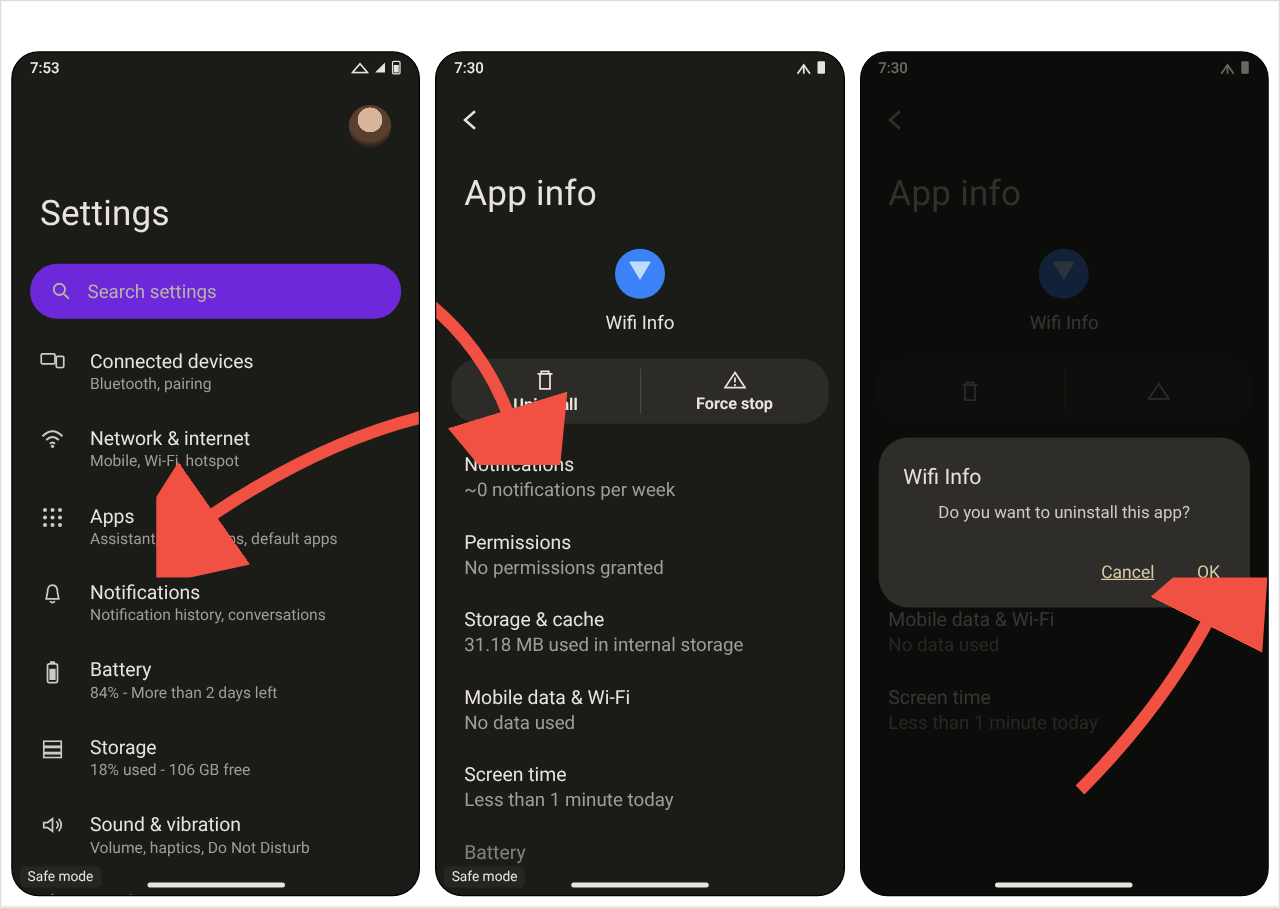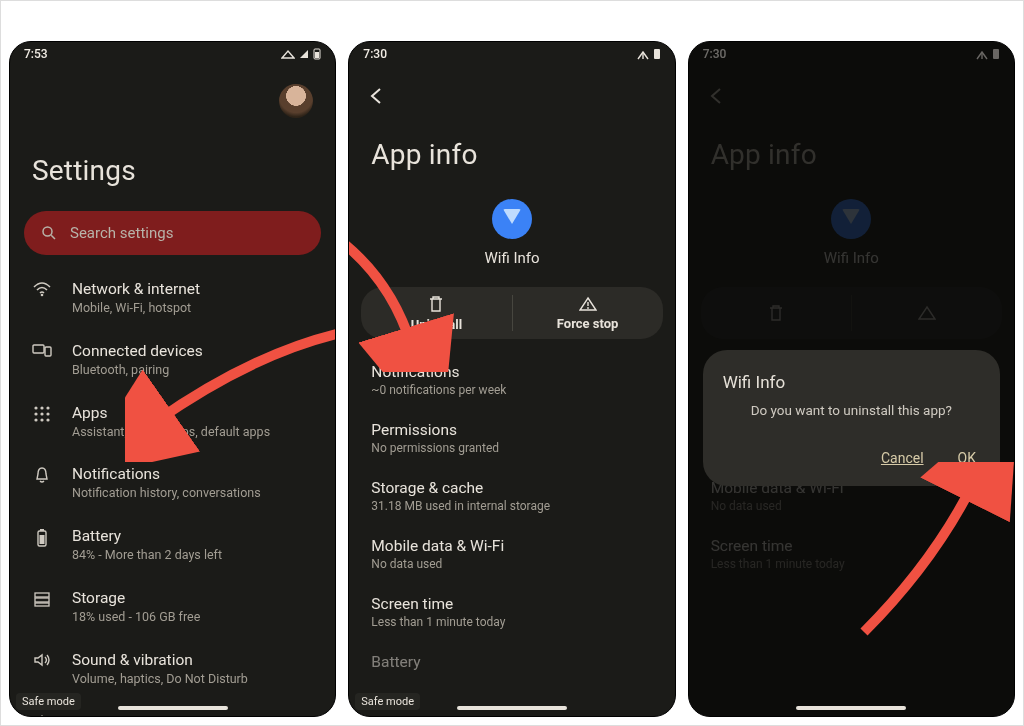--- a/index.html
+++ b/index.html
@@ -45,21 +45,21 @@
   }
   .avatar-row {
     display: flex; justify-content: flex-end; padding: 18px 22px 0 0;
   }
   .avatar {
     width: 34px; height: 34px; border-radius: 50%;
     background: radial-gradient(circle at 50% 35%, #d8b49a 35%, #593f2d 36% 60%, #2e2318 75%);
   }
   .search-bar {
     margin: 6px 14px 12px 14px;
-    background: #7f1d1d;
+    background: #6d28d9;
     border-radius: 24px;
     height: 44px;
     display: flex;
     align-items: center;
     padding: 0 16px;
     gap: 12px;
     color: #b8b3a9;
     font-size: 15px;
   }
   .list { flex: 1; overflow: hidden; }
@@ -148,21 +148,21 @@
     font-size: 13px;
     position: relative;
   }
   .action-divider {
     width: 1px;
     background: #47463f;
     margin: 8px 0;
   }
   .info-item { padding: 10px 22px 14px 22px; }
   .info-item .primary { font-size: 15.5px; color: #e8e3db; }
-  .info-item .secondary { font-size: 12px; color: #a29d93; margin-top:2px; }
+  .info-item .secondary { font-size: 15px; color: #a29d93; margin-top:2px; }
   .scrim {
     position: absolute; inset: 0;
     background: rgba(0,0,0,0.55);
     pointer-events: none;
   }
   .dimmed { color: #6e6a62 !important; }
   .dialog {
     position: absolute;
     left: 14px; right: 14px; top: 308px;
     background: #2e2d29;
@@ -219,40 +219,40 @@
     <svg width="18" height="18" viewBox="0 0 24 24">
         <circle cx="10" cy="10" r="6" fill="none" stroke="#b8b3a9" stroke-width="2"></circle>
         <line x1="15" y1="15" x2="20" y2="20" stroke="#b8b3a9" stroke-width="2"></line>
       </svg>
     <span>Search settings</span>
   </div>
 
   <div class="list">
     <div class="list-item">
       <div class="list-icon-wrap">
+          <svg width="20" height="14" viewBox="0 0 20 14">
+            <rect x="1" y="2" width="11" height="8" rx="1" fill="none" stroke="#cfcac1" stroke-width="1.4"></rect>
+            <rect x="13" y="4" width="6" height="9" rx="1" fill="none" stroke="#cfcac1" stroke-width="1.4"></rect>
+          </svg>
+        </div>
+      <div class="list-text">
+          <div class="primary">Connected devices</div>
+          <div class="secondary">Bluetooth, pairing</div>
+        </div>
+    </div>
+    <div class="list-item">
+      <div class="list-icon-wrap">
           <svg width="20" height="16" viewBox="0 0 20 16">
             <path d="M2 6 Q10 -2 18 6 M5 9 Q10 4 15 9 M8 12 Q10 10 12 12" fill="none" stroke="#cfcac1" stroke-width="1.6"></path>
             <circle cx="10" cy="14" r="1.3" fill="#cfcac1"></circle>
           </svg>
         </div>
       <div class="list-text">
           <div class="primary">Network &amp; internet</div>
           <div class="secondary">Mobile, Wi-Fi, hotspot</div>
-        </div>
-    </div>
-    <div class="list-item">
-      <div class="list-icon-wrap">
-          <svg width="20" height="14" viewBox="0 0 20 14">
-            <rect x="1" y="2" width="11" height="8" rx="1" fill="none" stroke="#cfcac1" stroke-width="1.4"></rect>
-            <rect x="13" y="4" width="6" height="9" rx="1" fill="none" stroke="#cfcac1" stroke-width="1.4"></rect>
-          </svg>
-        </div>
-      <div class="list-text">
-          <div class="primary">Connected devices</div>
-          <div class="secondary">Bluetooth, pairing</div>
         </div>
     </div>
     <div class="list-item">
       <div class="list-icon-wrap">
           <svg width="18" height="18" viewBox="0 0 18 18">
             <circle cx="3" cy="3" r="1.6" fill="#cfcac1"></circle>
             <circle cx="9" cy="3" r="1.6" fill="#cfcac1"></circle>
             <circle cx="15" cy="3" r="1.6" fill="#cfcac1"></circle>
             <circle cx="3" cy="9" r="1.6" fill="#cfcac1"></circle>
             <circle cx="9" cy="9" r="1.6" fill="#cfcac1"></circle>

